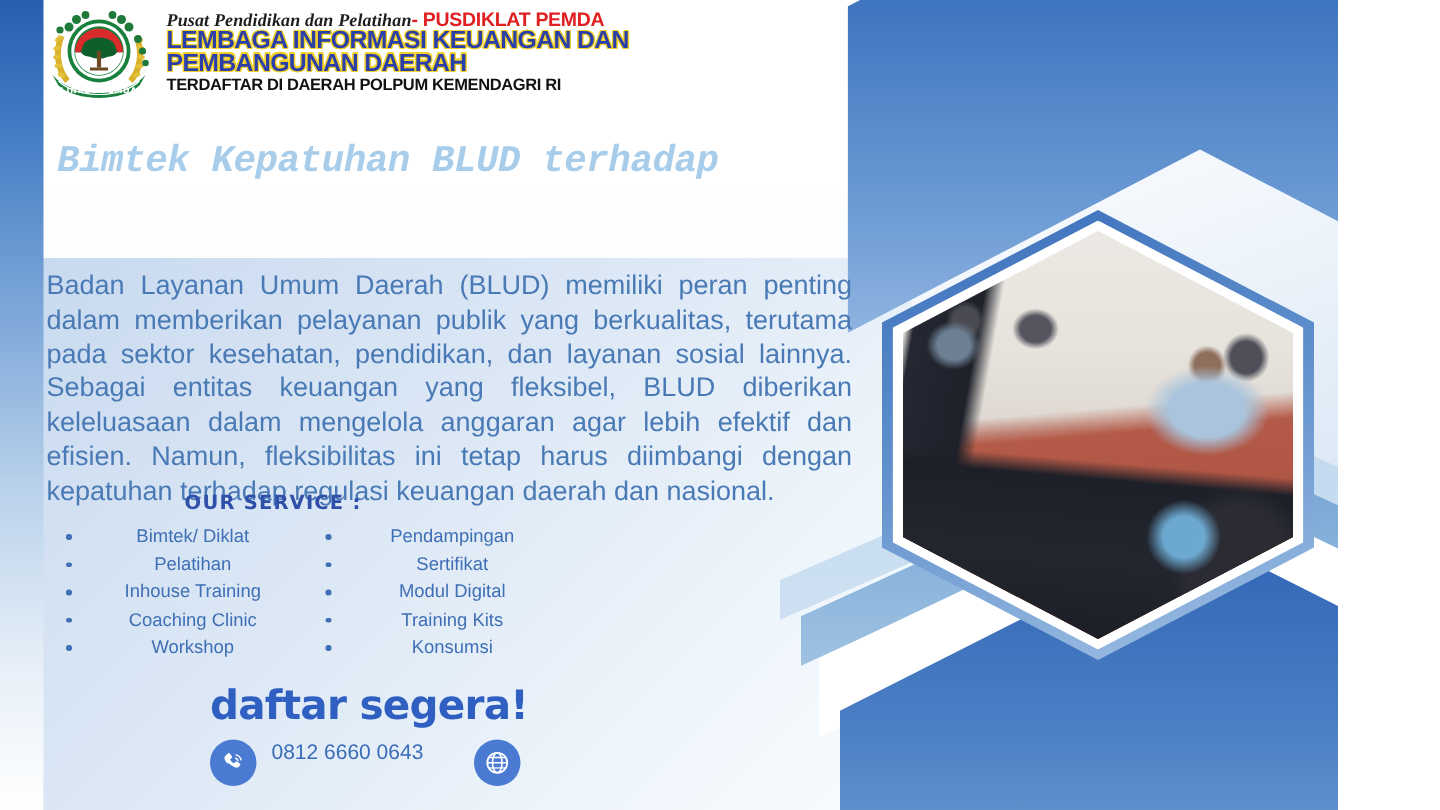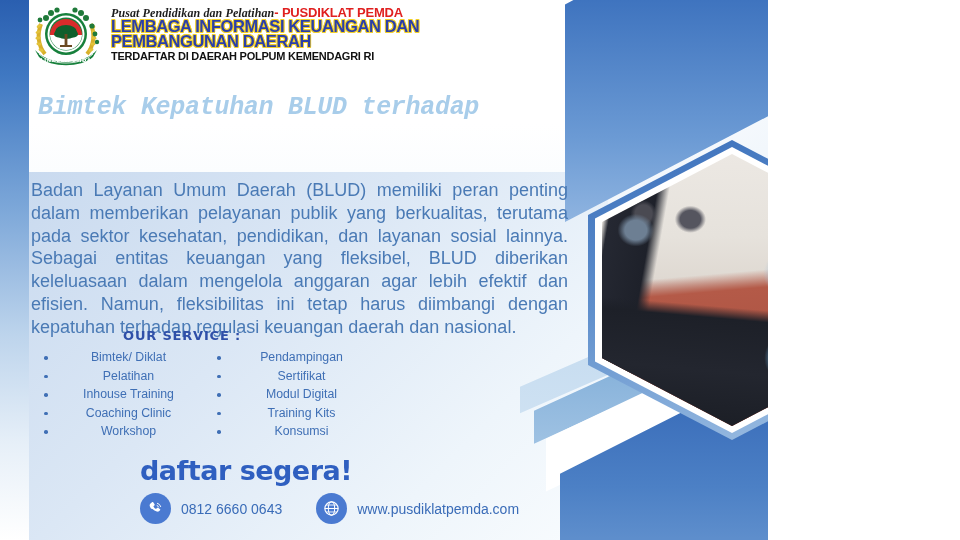--- a/index.html
+++ b/index.html
@@ -1,20 +1,20 @@
 <!DOCTYPE html>
 <html lang="id"><head>
 <meta charset="utf-8">
 <title>Flyer</title>
 <style>
   html,body{margin:0;padding:0;background:#ffffff;}
   *{box-sizing:border-box;}
   .stage{
     position:relative;
-    width:768px;height:540px;
+    width:892px;height:540px;
     overflow:hidden;
     font-family:"Liberation Sans", sans-serif;
     background:#ffffff;
   }
 
   
   .bg-base{
     position:absolute;left:0;top:0;width:960px;height:540px;
     background:
       linear-gradient(160deg,#ffffff 0%,#ffffff 30%,#f2f7fc 48%,#dce9f6 72%,#cfe0f2 100%);
@@ -165,21 +165,21 @@
   .svc-col.right li{padding-left:24px;}
   .svc-col.right li::before{left:10px;}
 
   
   .cta{
     position:absolute;left:140px;top:455px;width:330px;text-align:left;
     font-family:"DejaVu Sans", sans-serif;
     font-weight:bold;font-size:27px;letter-spacing:-.5px;color:#2f5fc0;
   }
   .contacts{position:absolute;left:140px;top:493px;width:470px;display:flex;align-items:center;gap:0;}
-  .contact{display:flex;align-items:center;gap:10px;}
+  .contact{display:flex;align-items:flex-start;gap:10px;}
   .contact.second{margin-left:34px;}
   .cicon{
     width:31px;height:31px;border-radius:50%;background:#4a7ad1;
     display:flex;align-items:center;justify-content:center;flex:0 0 31px;
   }
   .ctext{font-size:14px;color:#3a6cb8;white-space:nowrap;}
 </style>
 </head>
 <body>
 
@@ -312,17 +312,16 @@
     <div class="contact second">
       <span class="cicon">
         <svg viewBox="0 0 24 24" width="19" height="19" aria-hidden="true">
           <circle cx="12" cy="12" r="8.4" fill="none" stroke="#ffffff" stroke-width="1.5"></circle>
           <ellipse cx="12" cy="12" rx="4" ry="8.4" fill="none" stroke="#ffffff" stroke-width="1.3"></ellipse>
           <line x1="3.6" y1="12" x2="20.4" y2="12" stroke="#ffffff" stroke-width="1.3"></line>
           <line x1="5" y1="7.6" x2="19" y2="7.6" stroke="#ffffff" stroke-width="1.1"></line>
           <line x1="5" y1="16.4" x2="19" y2="16.4" stroke="#ffffff" stroke-width="1.1"></line>
         </svg>
       </span>
-      <span class="ctext">www.pusdiklatpemda.com</span>
     </div>
   </div>
 
 </div>
 
 </body></html>

